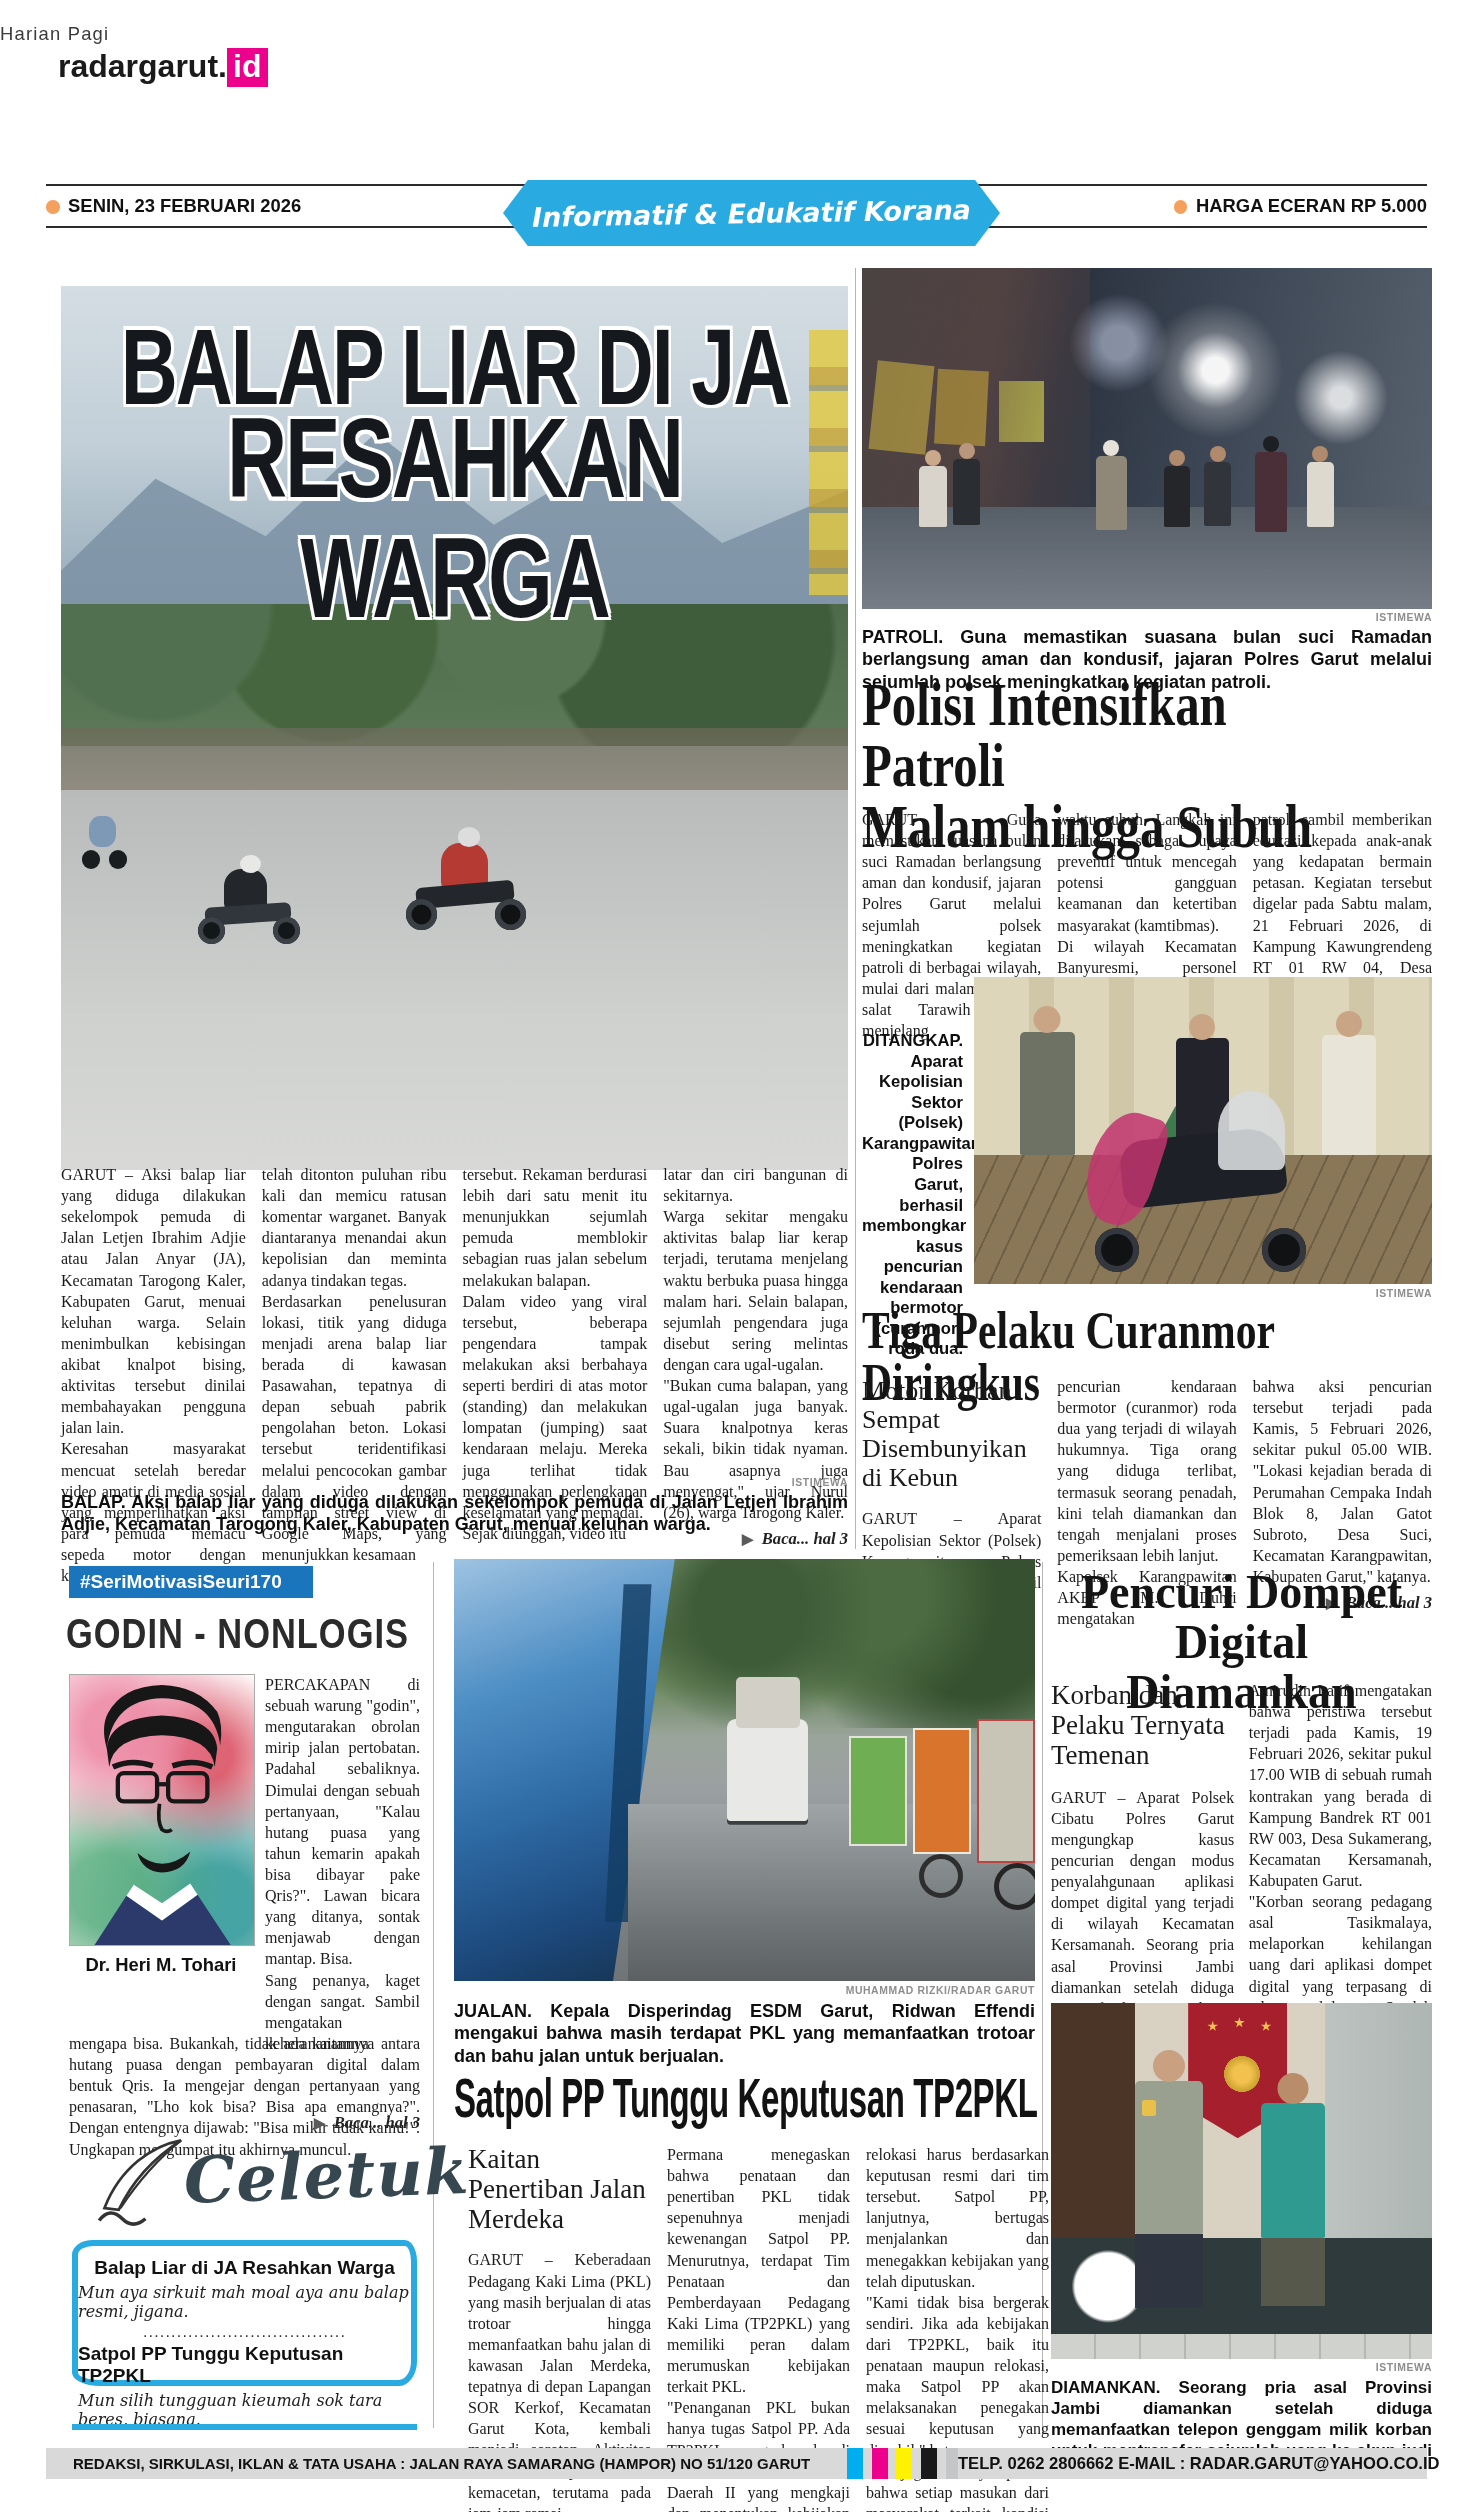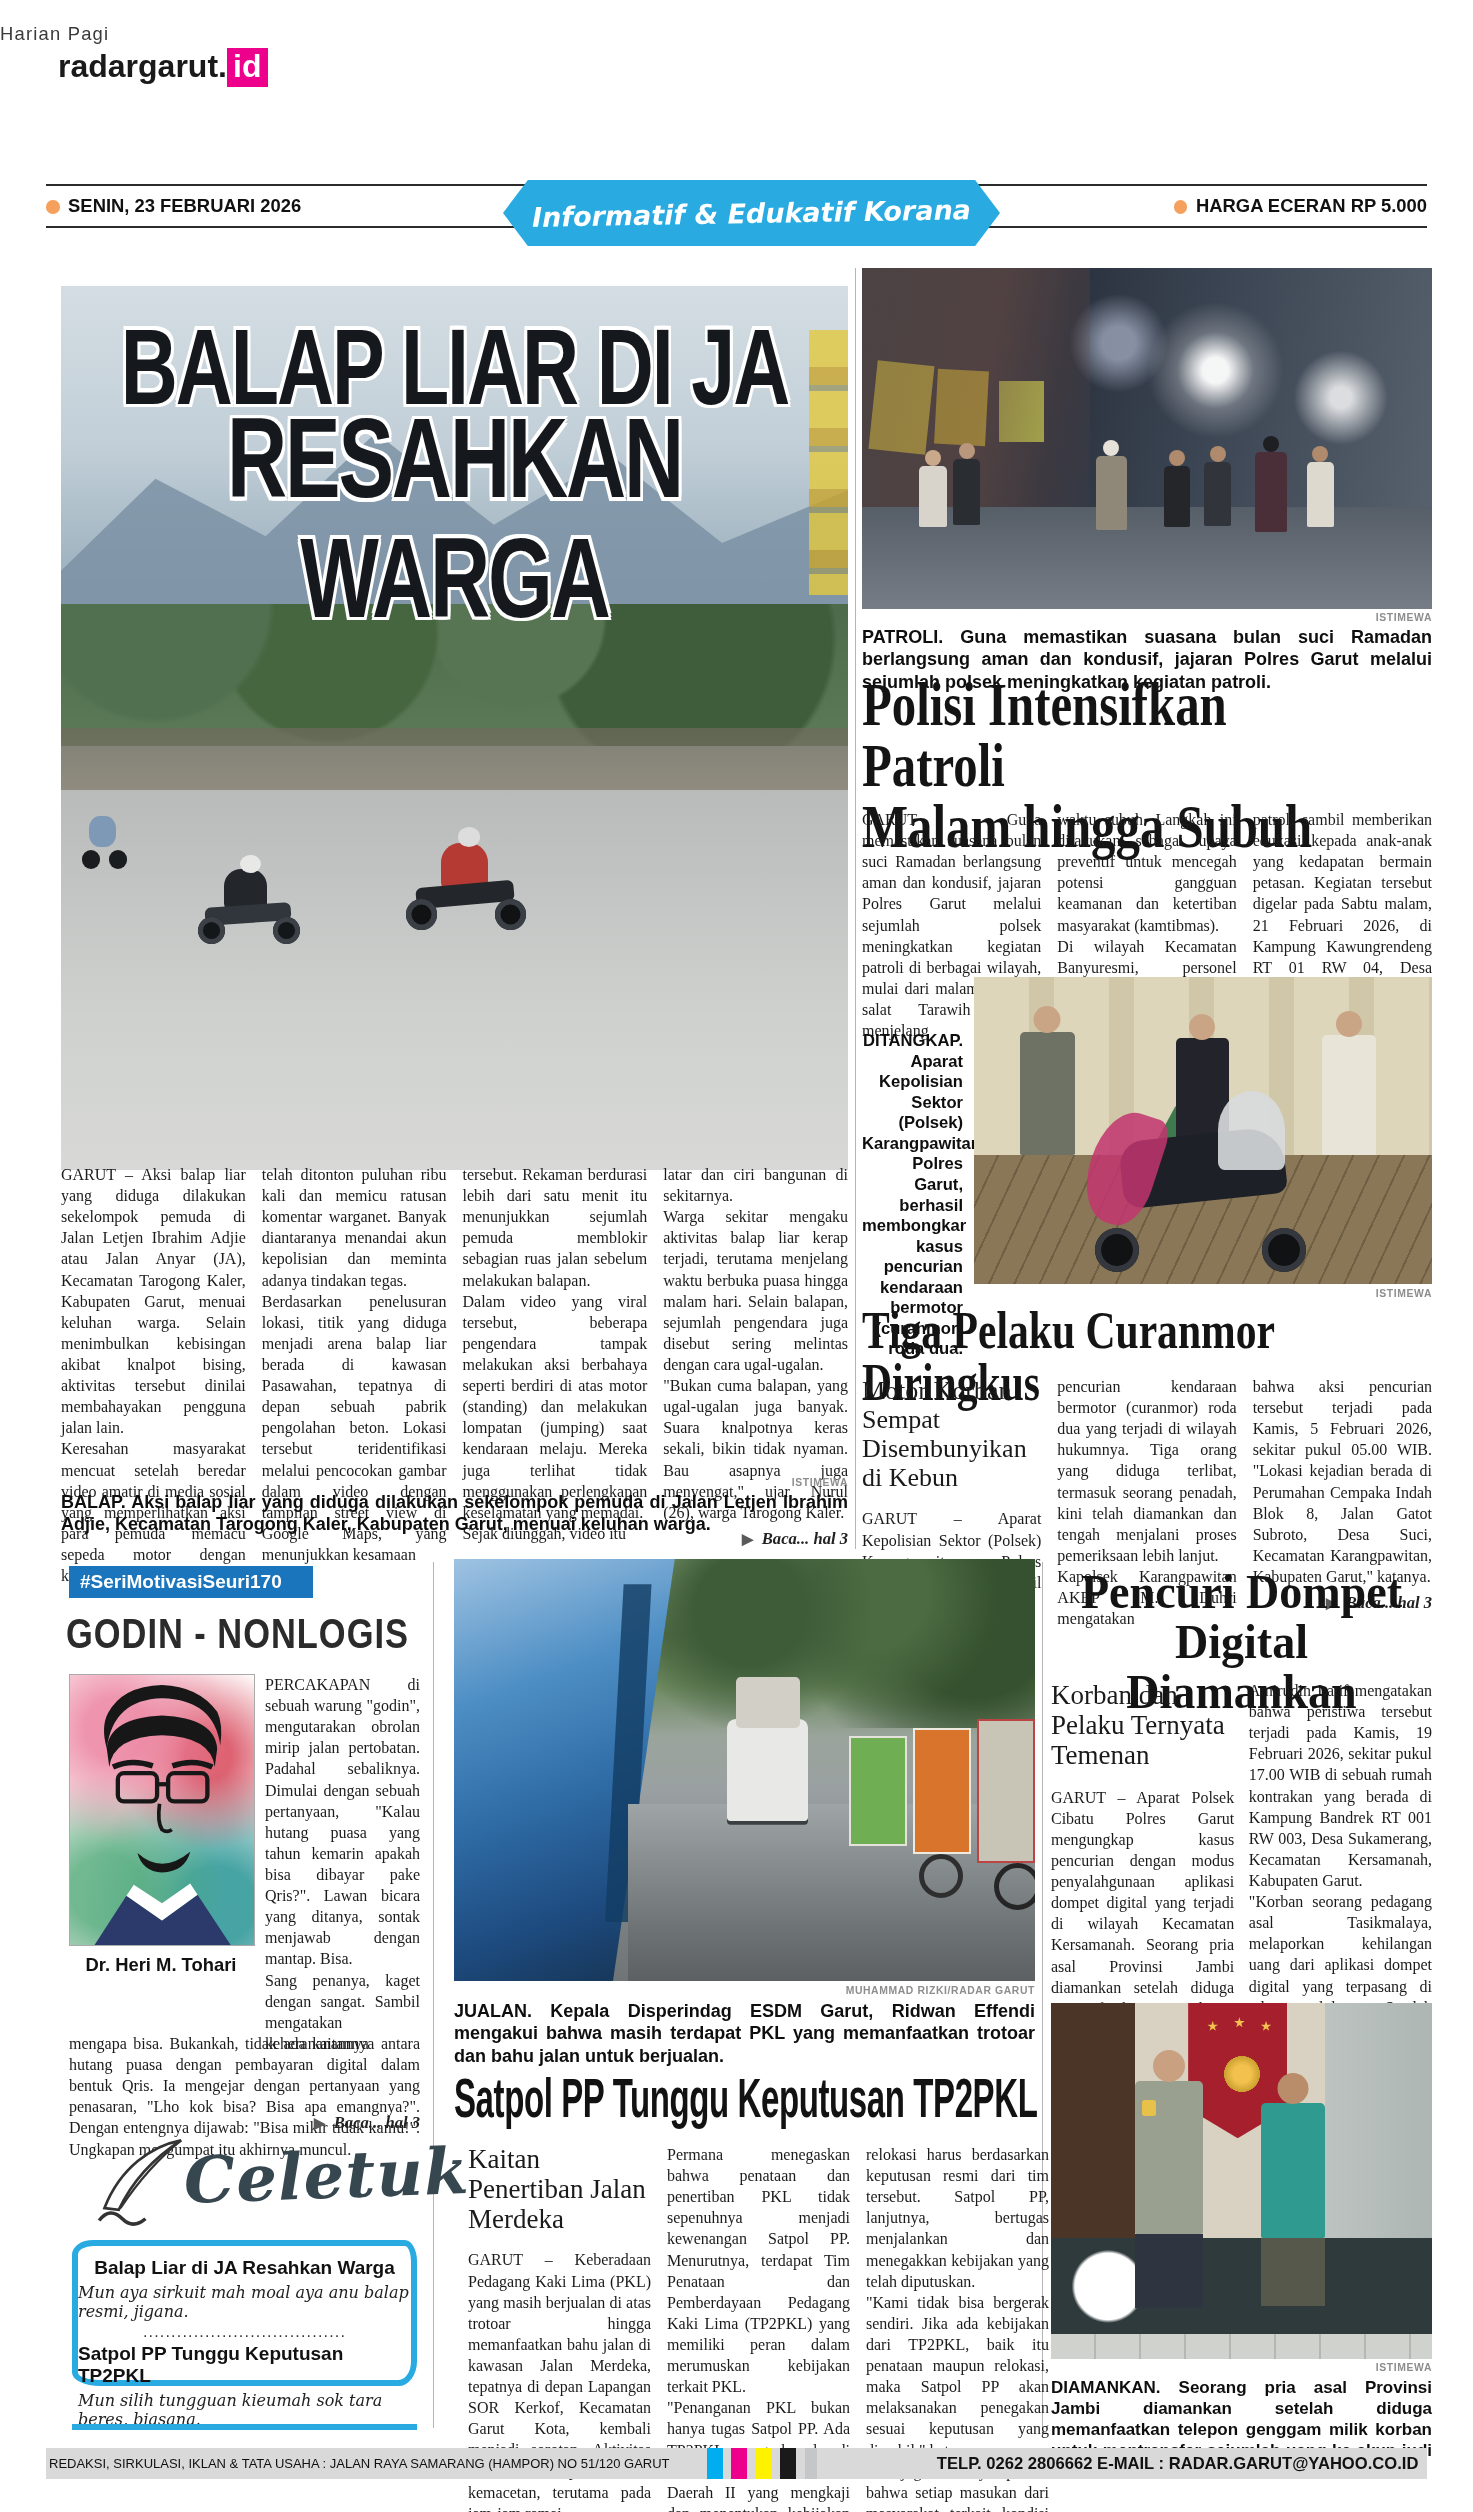--- a/index.html
+++ b/index.html
@@ -345,21 +345,21 @@
     </div>
     <div class="sil" style="left:55%;top:28%;width:64px;height:135px;background:#2f9a8f;">
       <div class="head" style="width:31px;height:31px;top:-29.5px;background:#b98c6a;"></div>
       <div class="shape" style="left:0;bottom:-68px;width:100%;height:68px;background:#55584a;"></div>
     </div>
   </div>
   <div class="abs credit" style="left:1051px;top:2362px;width:381px;">ISTIMEWA</div>
   <div class="abs caption" style="left:1051px;top:2377px;width:381px;font-size:17px;">DIAMANKAN. Seorang pria asal Provinsi Jambi diamankan setelah diduga memanfaatkan telepon genggam milik korban untuk mentransfer sejumlah uang ke akun judi online.</div>
 
   <div class="abs" style="left:46px;top:2448px;width:1381px;height:31px;background:#d9d9d9;display:flex;align-items:center;">
-    <div class="sans" style="font-weight:normal;font-size:13px;padding-left:3px;white-space:nowrap;">REDAKSI, SIRKULASI, IKLAN &amp; TATA USAHA : JALAN RAYA SAMARANG (HAMPOR) NO 51/120 GARUT</div>
+    <div class="sans" style="font-weight:bold;font-size:15px;padding-left:27px;white-space:nowrap;">REDAKSI, SIRKULASI, IKLAN &amp; TATA USAHA : JALAN RAYA SAMARANG (HAMPOR) NO 51/120 GARUT</div>
     <div style="display:flex;gap:8.6px;margin-left:37px;">
       <div style="width:16px;height:31px;background:#00aeef;"></div>
       <div style="width:16px;height:31px;background:#ec008c;"></div>
       <div style="width:16px;height:31px;background:#fff200;"></div>
       <div style="width:16px;height:31px;background:#1a1a1a;"></div>
       <div style="width:12.3px;height:31px;background:#c4c6c8;"></div>
     </div>
     <div class="sans" style="font-weight:bold;font-size:16.6px;margin-left:auto;padding-right:8.6px;white-space:nowrap;">TELP. 0262 2806662 E-MAIL : RADAR.GARUT@YAHOO.CO.ID</div>
   </div>
 

